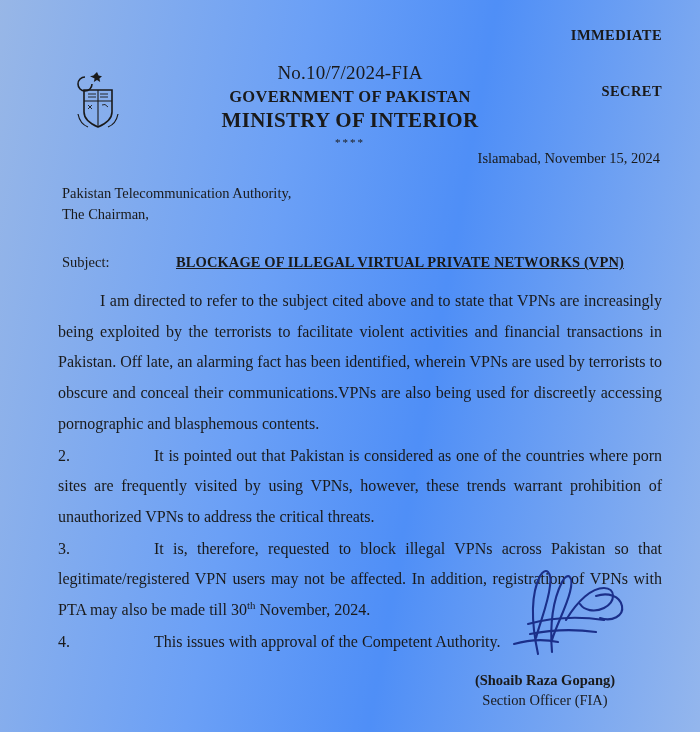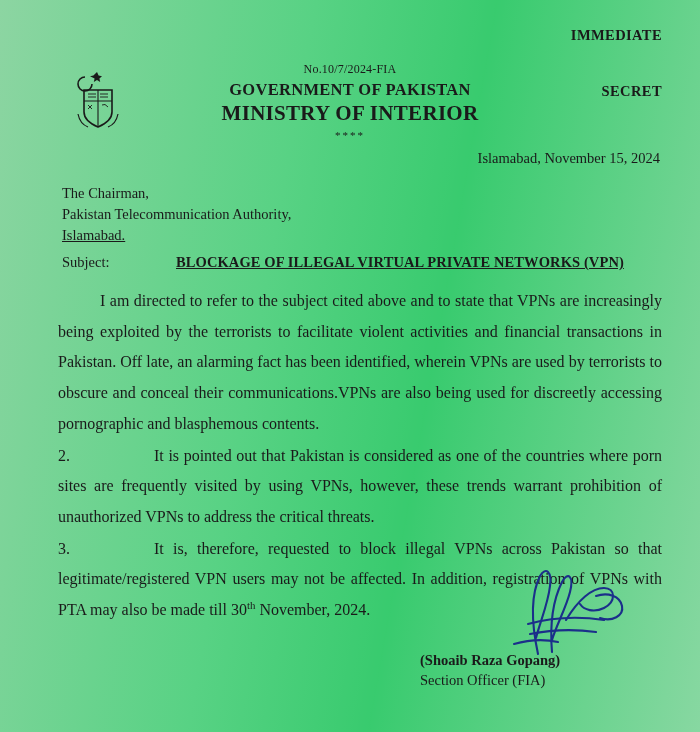--- a/index.html
+++ b/index.html
@@ -12,21 +12,21 @@
     height: 732px;
     font-family: "Liberation Serif", serif;
     color: #1a1a1a;
     position: relative;
     overflow: hidden;
   }
   .page {
     position: relative;
     width: 700px;
     height: 732px;
-    background: #22c55e;
+    background: #3b82f6;
     box-sizing: border-box;
     padding: 0;
   }
   
   .paper-tint {
     position: absolute;
     inset: 0;
     background:
       linear-gradient(100deg, rgba(228,226,218,0.55) 0%, rgba(250,249,246,0.25) 38%, rgba(255,255,255,0.1) 60%, rgba(236,234,228,0.5) 100%);
     pointer-events: none;
@@ -52,21 +52,21 @@
     height: 62px;
   }
   .header-block {
     position: absolute;
     top: 62px;
     left: 0;
     width: 700px;
     text-align: center;
   }
   .header-block .file-no {
-    font-size: 12px;
+    font-size: 19px;
     letter-spacing: 0.2px;
     margin-bottom: 2px;
   }
   .header-block .gov {
     font-weight: bold;
     font-size: 16.5px;
     letter-spacing: 0.3px;
     line-height: 1.3;
   }
   .header-block .ministry {
@@ -144,24 +144,24 @@
 
   .signature {
     position: absolute;
     left: 500px;
     top: 566px;
     width: 150px;
     height: 92px;
   }
   .sign-block {
     position: absolute;
-    top: 650px;
+    top: 670px;
     left: 420px;
     width: 250px;
-    text-align: left;
+    text-align: center;
     font-size: 14.5px;
     line-height: 1.4;
   }
   .sign-block .name { font-weight: bold; }
 </style>
 </head>
 <body>
 
 <div class="page">
 
@@ -189,33 +189,33 @@
   <div class="header-block">
     <div class="file-no">No.10/7/2024-FIA</div>
     <div class="gov">GOVERNMENT OF PAKISTAN</div>
     <div class="ministry">MINISTRY OF INTERIOR</div>
     <div class="stars">****</div>
   </div>
 
   <div class="dateline">Islamabad, November 15, 2024</div>
 
   <div class="addressee">
+    <div>Pakistan Telecommunication Authority,</div>
     <div>The Chairman,</div>
-    <div>Pakistan Telecommunication Authority,</div>
-    <div class="underlined">Islamabad.</div>
   </div>
 
   <div class="subject-row">
     <span class="label">Subject:</span><span class="subject-text">BLOCKAGE OF ILLEGAL VIRTUAL PRIVATE NETWORKS (VPN)</span>
   </div>
 
   <div class="body">
     <p class="indent-first">I am directed to refer to the subject cited above and to state that VPNs are increasingly being exploited by the terrorists to facilitate violent activities and financial transactions in Pakistan. Off late, an alarming fact has been identified, wherein VPNs are used by terrorists to obscure and conceal their communications.VPNs are also being used for discreetly accessing pornographic and blasphemous contents.</p>
     <p class="num-para"><span class="num">2.</span><span>It is pointed out that Pakistan is considered as one of the countries where porn sites are frequently visited by using VPNs, however, these trends warrant prohibition of unauthorized VPNs to address the critical threats.</span></p>
     <p class="num-para"><span class="num">3.</span><span>It is, therefore, requested to block illegal VPNs across Pakistan so that legitimate/registered VPN users may not be affected. In addition, registration of VPNs with PTA may also be made till 30</span><sup>th</sup><span> November, 2024.</span></p>
+    <p class="num-para"><span class="num">4.</span><span>This issues with approval of the Competent Authority.</span></p>
   </div>
 
   <div class="signature">
     <svg viewBox="0 0 150 92" width="150" height="92" aria-hidden="true">
       <g fill="none" stroke="#1b2f8a" stroke-width="2.1" stroke-linecap="round">
         <path d="M38 88 C32 60, 30 30, 40 10 C46 0, 52 6, 50 20 C48 38, 40 56, 36 72"></path>
         <path d="M52 86 C50 62, 52 36, 62 16 C68 5, 74 10, 70 26 C66 42, 56 60, 52 74"></path>
         <path d="M66 54 C78 34, 92 22, 104 22 C116 22, 116 36, 104 42 C94 47, 84 44, 80 38"></path>
         <path d="M96 30 C108 26, 120 30, 122 40 C124 50, 112 56, 100 52"></path>
         <path d="M28 58 C50 52, 78 50, 104 54"></path>

